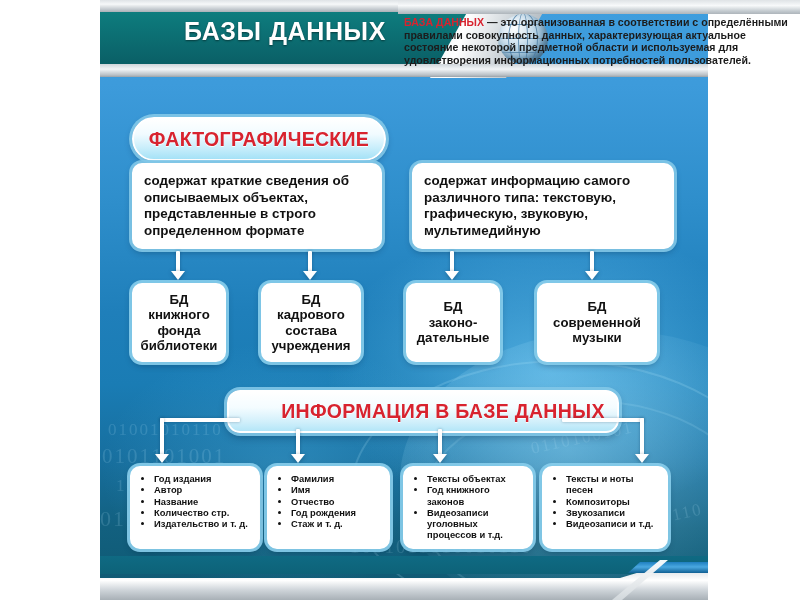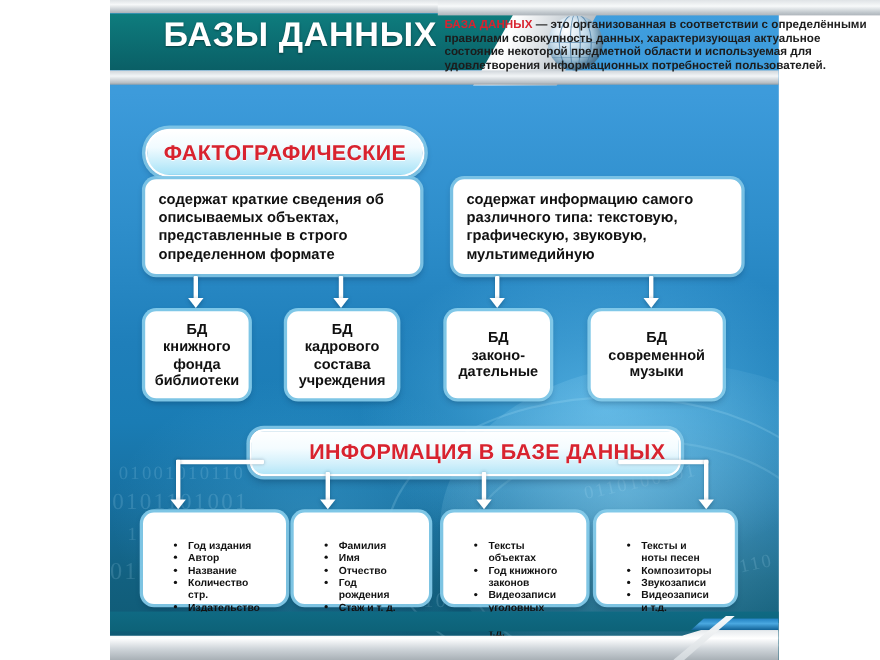--- a/index.html
+++ b/index.html
@@ -19,22 +19,22 @@
   .swoosh{position:absolute;border-radius:50%;pointer-events:none;}
 
   
   #silverTop{position:absolute;left:0;top:0;width:608px;height:12px;
     background:linear-gradient(180deg,#dfe3e6 0%,#f6f8f9 35%,#c6ccd1 75%,#aab1b7 100%);}
   #greenBanner{position:absolute;left:0;top:12px;width:370px;height:52px;
     background:linear-gradient(180deg,#0e7d7e 0%,#0c6f73 45%,#0a5f66 100%);
     clip-path:polygon(0 0,370px 0,338px 52px,0 52px);}
   #greenTitle{position:absolute;left:0;top:12px;width:346px;height:39px;
     display:flex;align-items:center;justify-content:center;
-    color:#ffffff;font-size:31px;font-weight:bold;letter-spacing:.6px;
-    text-shadow:0 1px 2px rgba(0,0,0,.45);}
+    color:#ffffff;font-size:25px;font-weight:bold;letter-spacing:.6px;
+    text-shadow:0 1px 2px rgba(0,0,0,.45);padding-left:12px;}
   #silverMid{position:absolute;left:0;top:64px;width:608px;height:13px;
     background:linear-gradient(180deg,#cfd5da 0%,#f2f5f7 40%,#b9c0c6 85%,#9aa2a8 100%);}
   #silverWedge{position:absolute;left:330px;top:0px;width:120px;height:78px;
     background:linear-gradient(110deg,#e9edf0 0%,#ffffff 30%,#cdd4d9 60%,#9fa8af 100%);
     clip-path:polygon(44px 0,120px 0,76px 78px,0 78px);}
   #globe{position:absolute;left:398px;top:14px;width:50px;height:50px;border-radius:50%;
     background:radial-gradient(circle at 33% 28%,#ffffff 0%,#d6e6f1 28%,#9fc3da 58%,#5f8fae 82%,#3c6a88 100%);
     box-shadow:inset -4px -5px 9px rgba(20,60,90,.45);overflow:hidden;}
   #globe .mer{position:absolute;border:1px solid rgba(70,120,160,.75);border-radius:50%;}
   #defBar{position:absolute;left:398px;top:0px;width:402px;height:14px;
@@ -61,21 +61,21 @@
   .bdBox{position:absolute;border-radius:10px;background:#ffffff;
     border:2px solid #ffffff;
     box-shadow:0 0 0 3px rgba(135,205,235,.92),0 3px 7px rgba(0,30,60,.4);
     display:flex;flex-direction:column;align-items:center;justify-content:center;
     color:#111;font-size:13.2px;line-height:15.4px;font-weight:bold;text-align:center;}
 
   .listBox{position:absolute;border-radius:10px;background:#ffffff;
     border:2px solid #ffffff;
     box-shadow:0 0 0 3px rgba(135,205,235,.92),0 3px 7px rgba(0,30,60,.4);
     box-sizing:border-box;padding:5px 4px 5px 2px;}
-  .listBox ul{margin:17px;padding-left:20px;}
+  .listBox ul{margin:0;padding-left:20px;}
   .listBox li{font-size:9.4px;line-height:11.3px;font-weight:bold;color:#111;}
 
   #infoTab{position:absolute;border-radius:13px;
     background:linear-gradient(180deg,#ffffff 0%,#f4fcff 40%,#d3f0fb 75%,#b4e6f8 100%);
     border:2px solid #ffffff;
     box-shadow:0 0 0 3px rgba(130,200,232,.9),0 4px 8px rgba(0,30,60,.4);
     display:flex;align-items:center;justify-content:center;
     color:#d8232f;font-weight:bold;font-size:19.5px;letter-spacing:.3px;
     text-shadow:0 1px 0 rgba(255,255,255,.85);padding-left:40px;}
 

